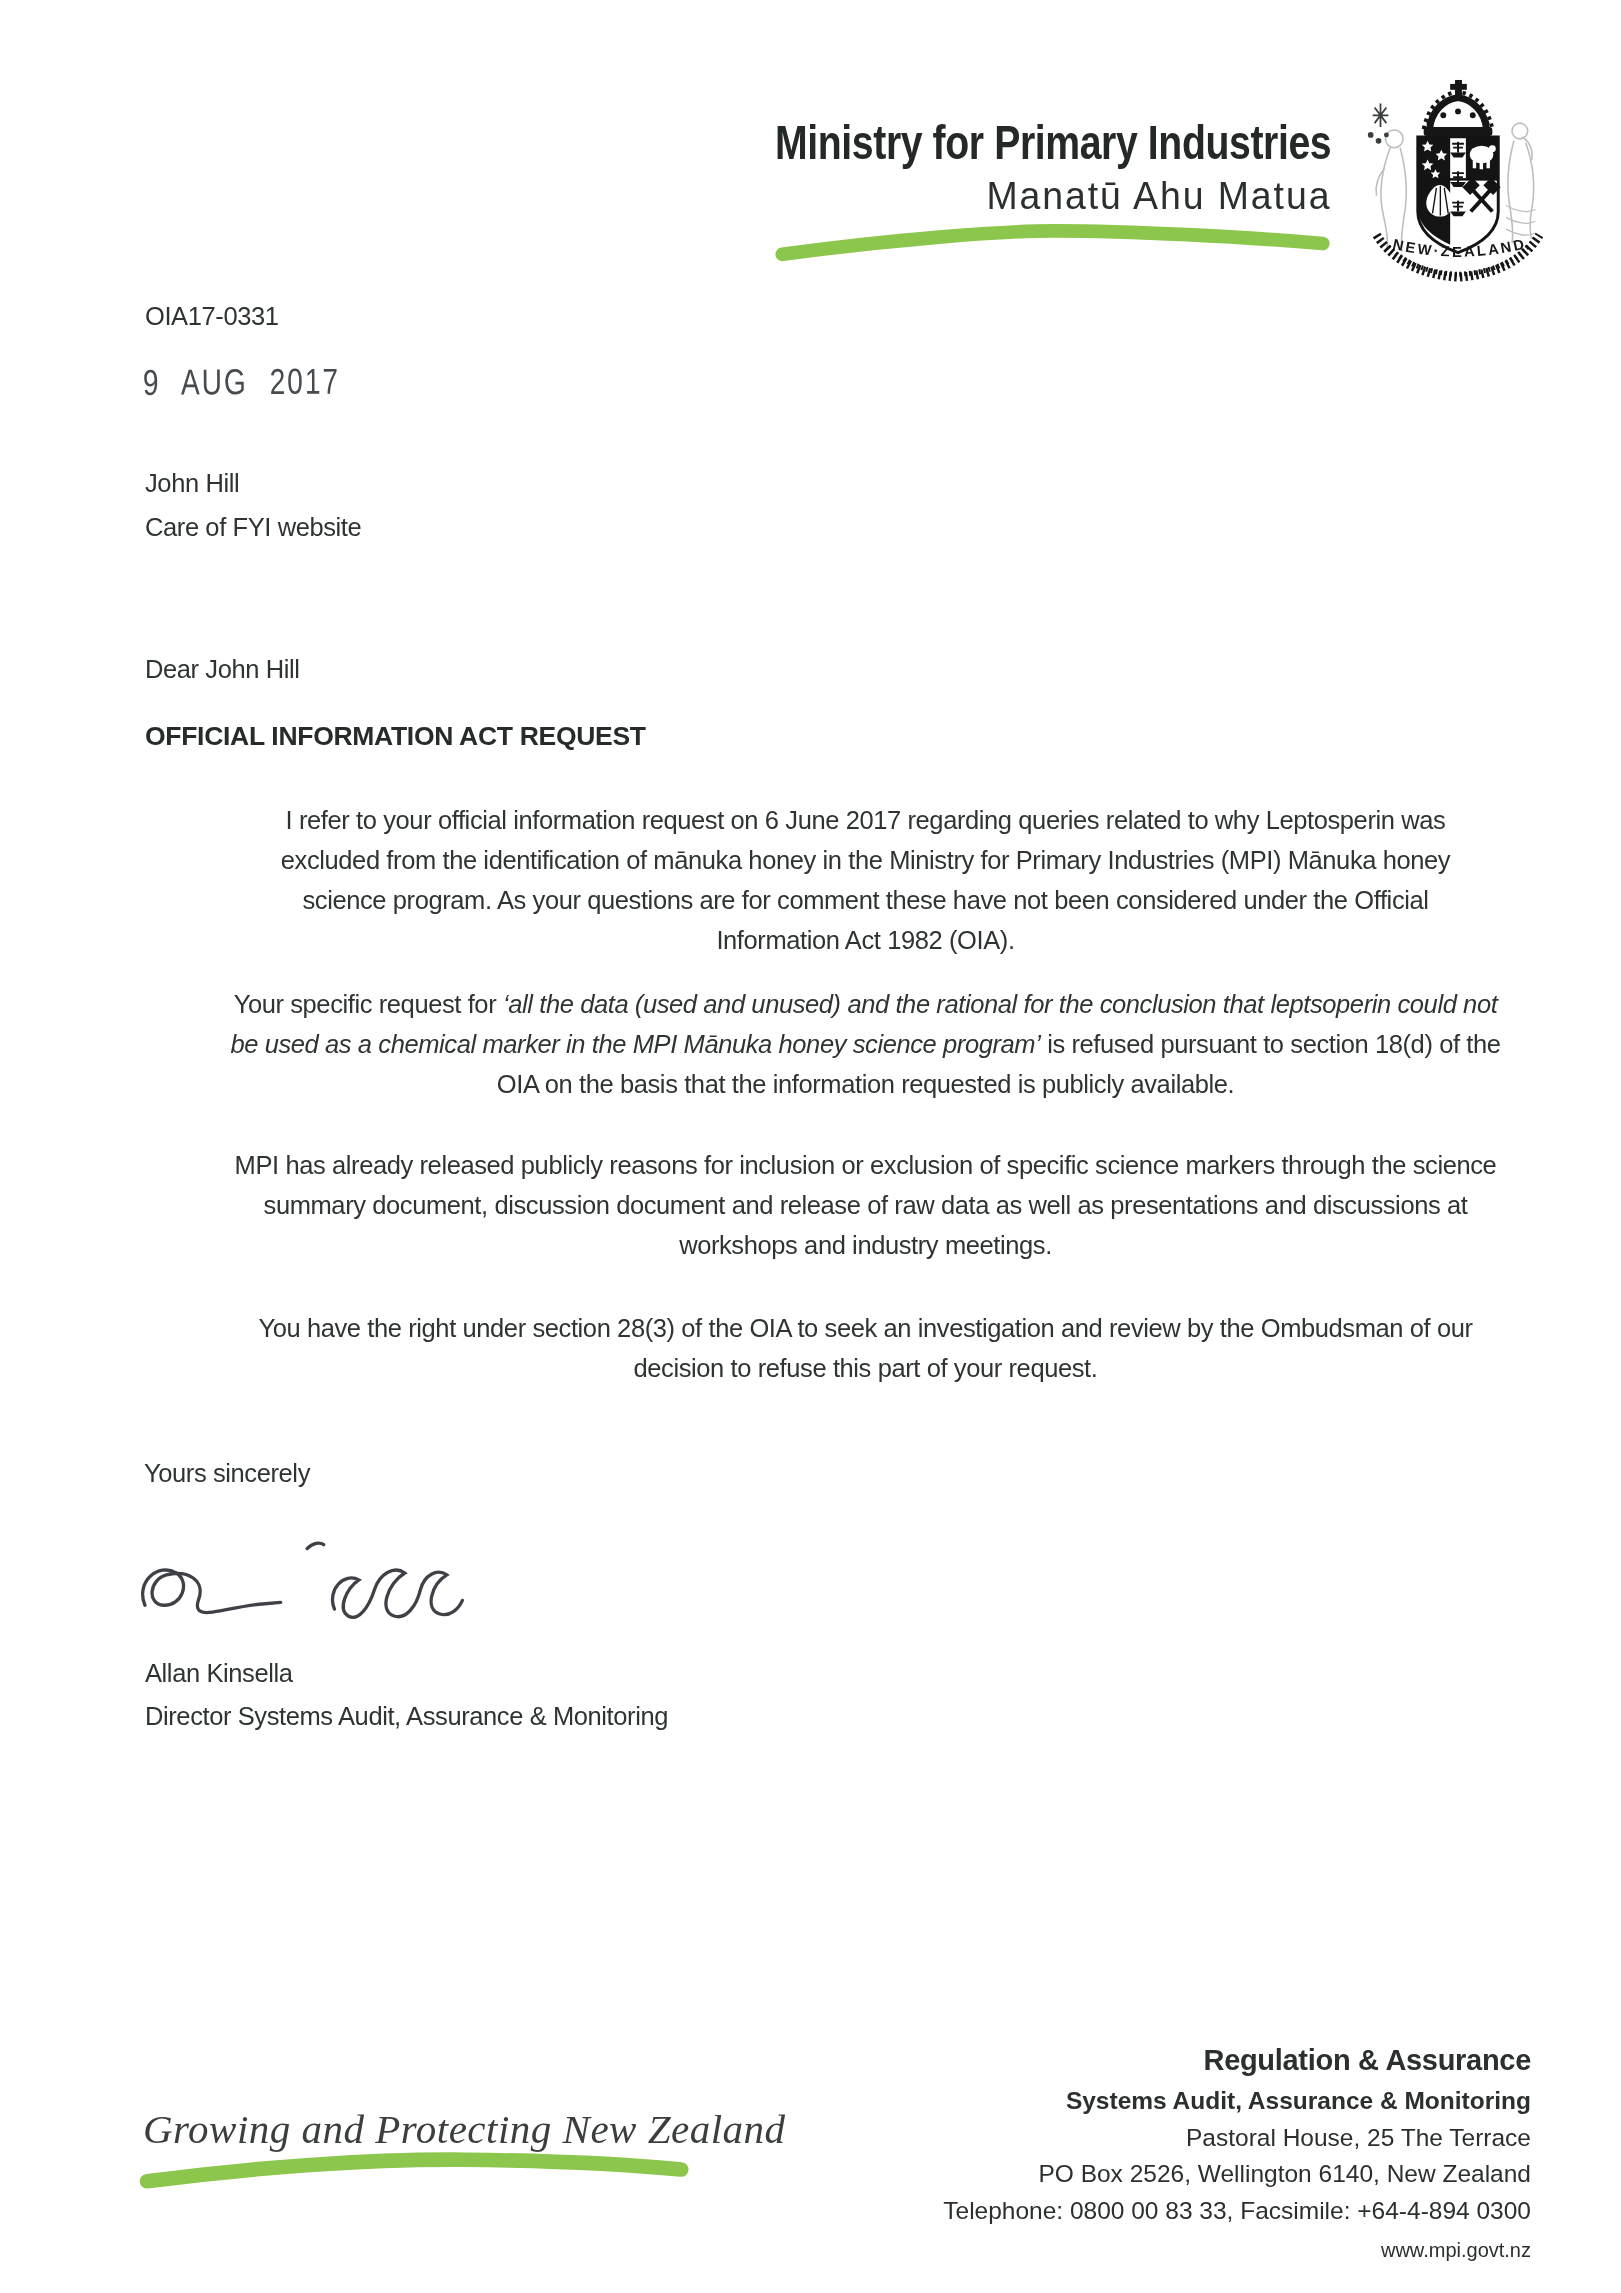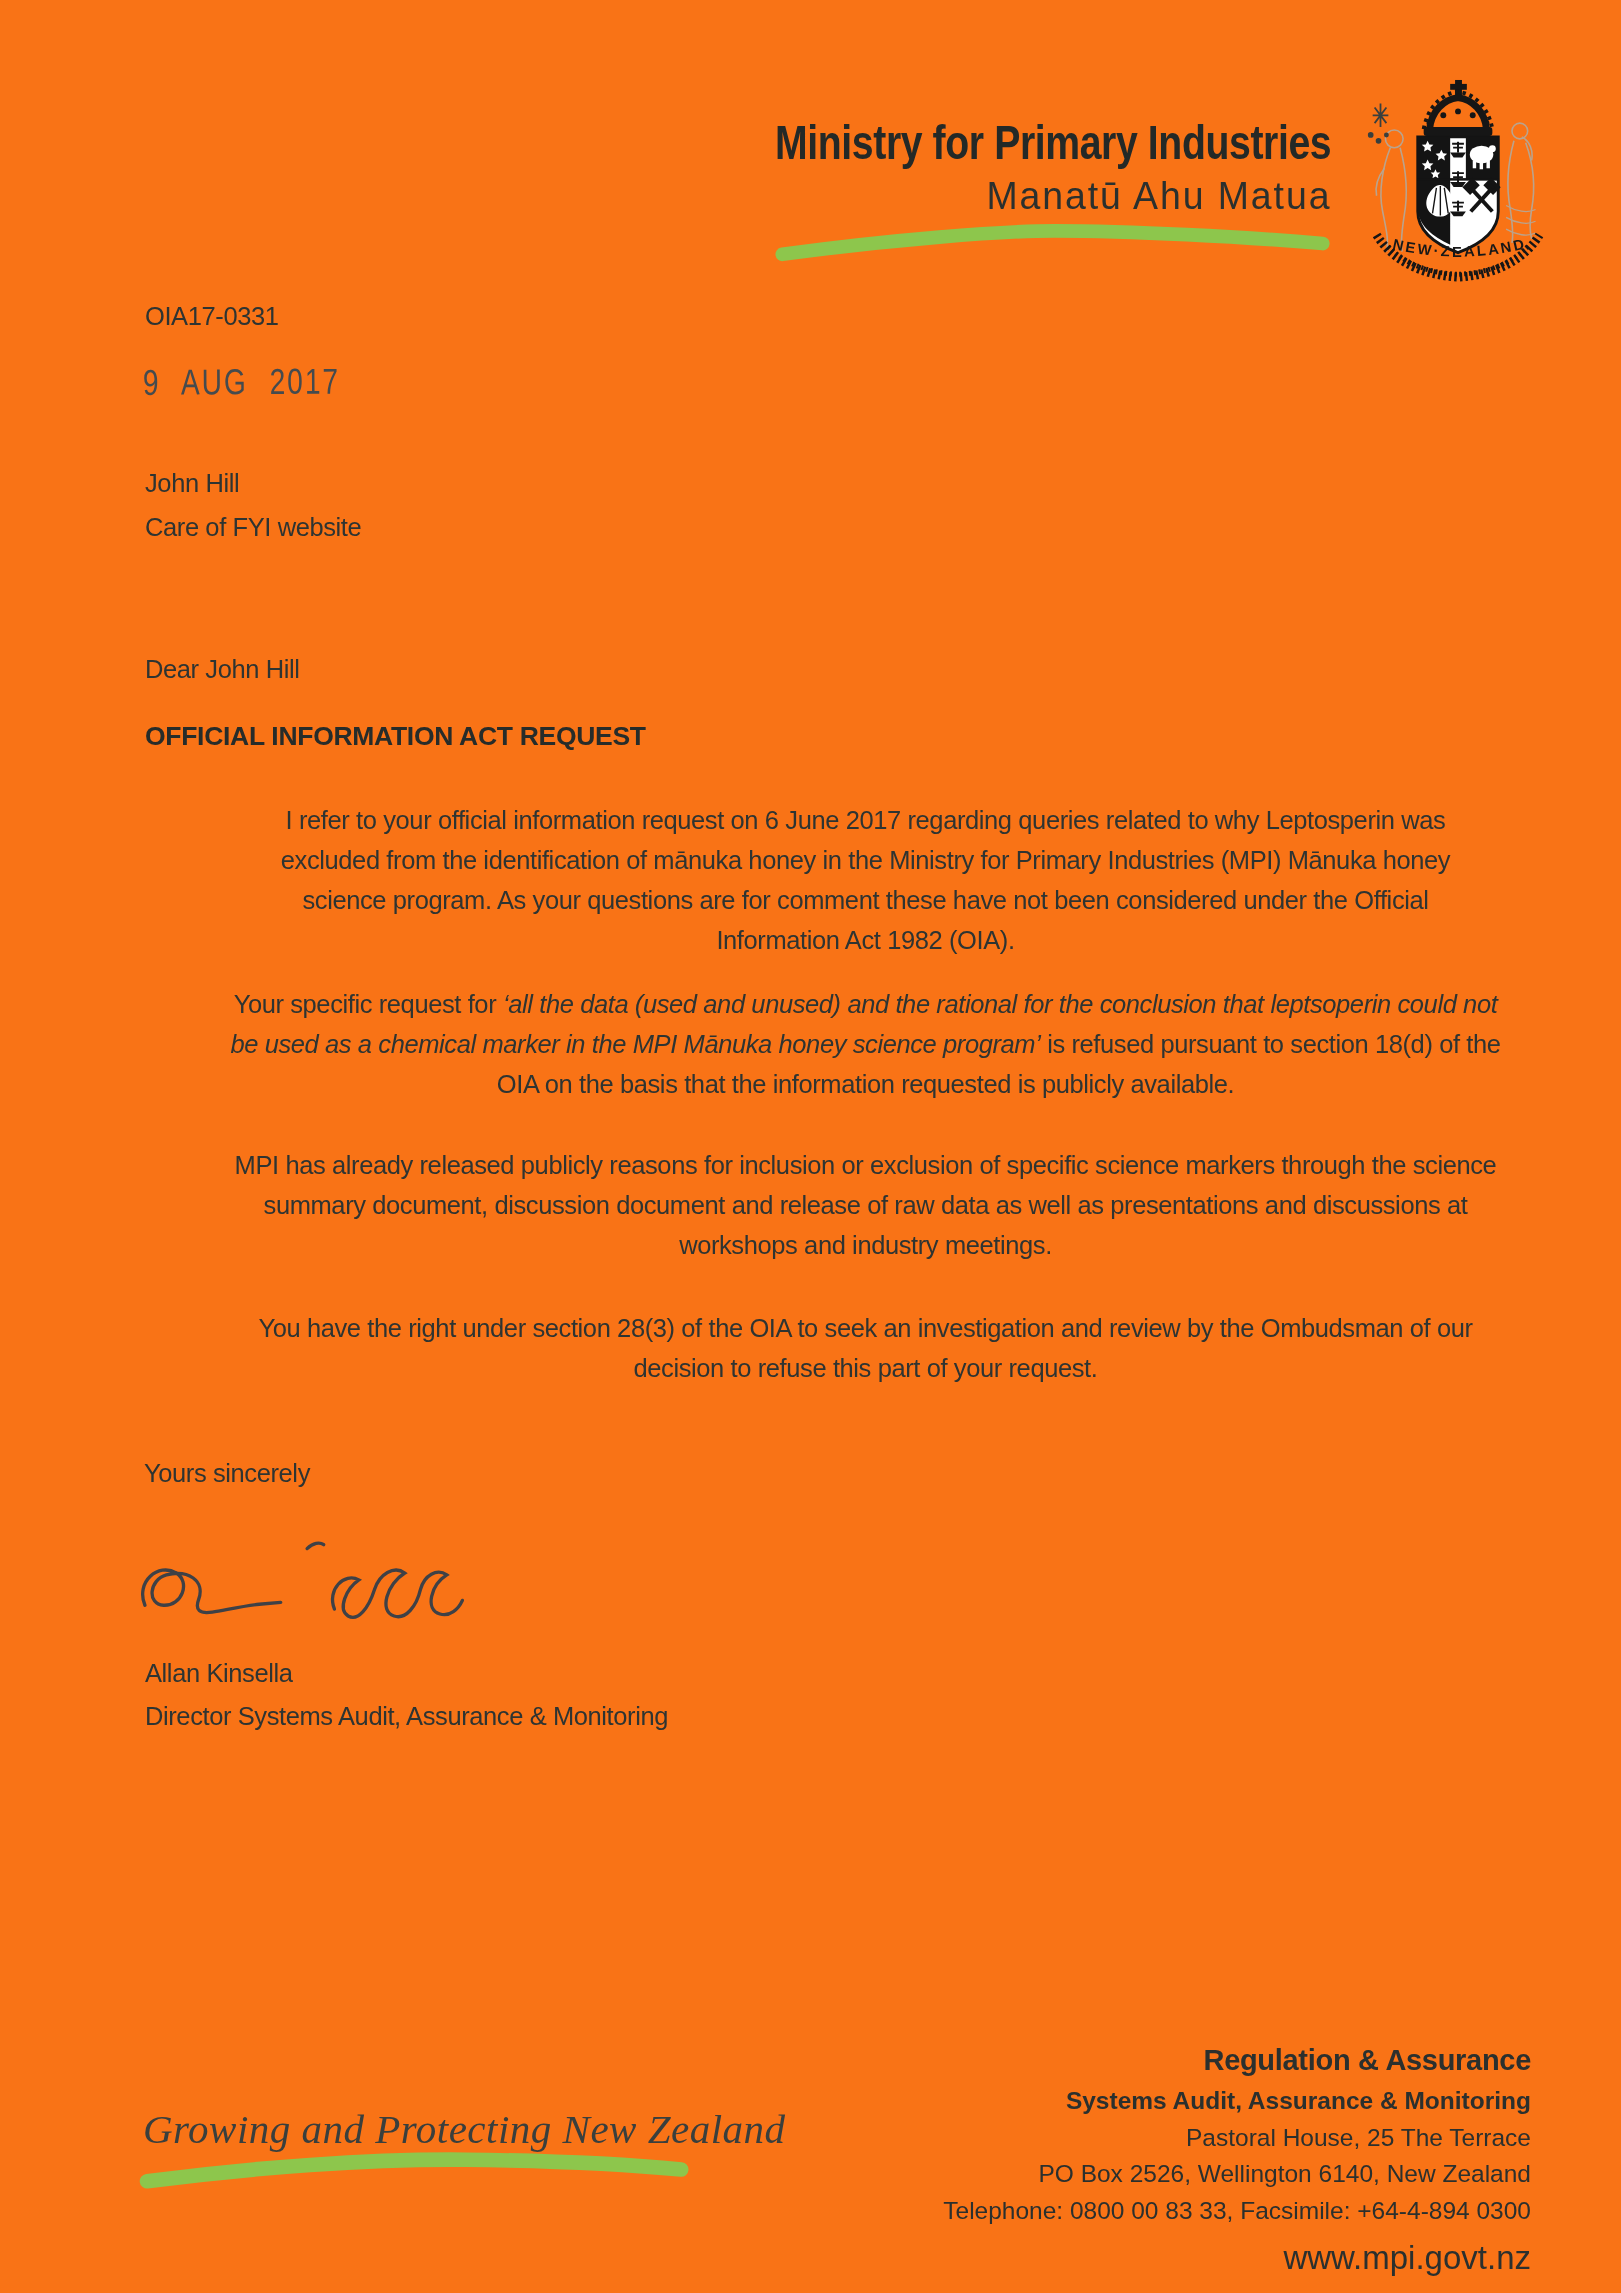--- a/index.html
+++ b/index.html
@@ -1,20 +1,20 @@
 <!DOCTYPE html>
 <html><head>
 <meta charset="utf-8">
 <style>
   html,body{margin:0;padding:0;background:#e8e8e8;}
   .page{
     position:relative;
     width:1621px;height:2294px;
     margin:0 auto;
-    background:#f97316;
+    background:#ffffff;
     font-family:"Liberation Sans", sans-serif;
     color:#2e3432;
     overflow:hidden;
   }
   .abs{position:absolute;}
 
   
   .org-block{
     position:absolute; top:114px; right:290px;
     text-align:right; color:#242927;
@@ -62,21 +62,21 @@
     font-size:41px; color:#3a3f3d; letter-spacing:0.5px;
   }
   .footer-swoosh{ position:absolute; left:135px; top:2148px; }
   .footer-right{
     position:absolute; right:90px; top:2031px;
     text-align:right; color:#2b302e;
   }
   .f-division{ font-size:29px; font-weight:bold; letter-spacing:-0.3px;margin-top:13px; }
   .f-unit{ font-size:24.5px; font-weight:bold; margin-top:9.8px; }
   .f-line{ font-size:24.5px; margin-top:8.8px; }
-  .f-web{ font-size:33px; margin-top:13.7px; }
+  .f-web{ font-size:20px; margin-top:13.7px; }
 </style>
 </head>
 <body>
 
 <div class="page">
 
   <div class="org-block">
     <div class="org-name">Ministry for Primary Industries</div><br>
     <div class="org-maori">Manatū Ahu Matua</div>
   </div>

